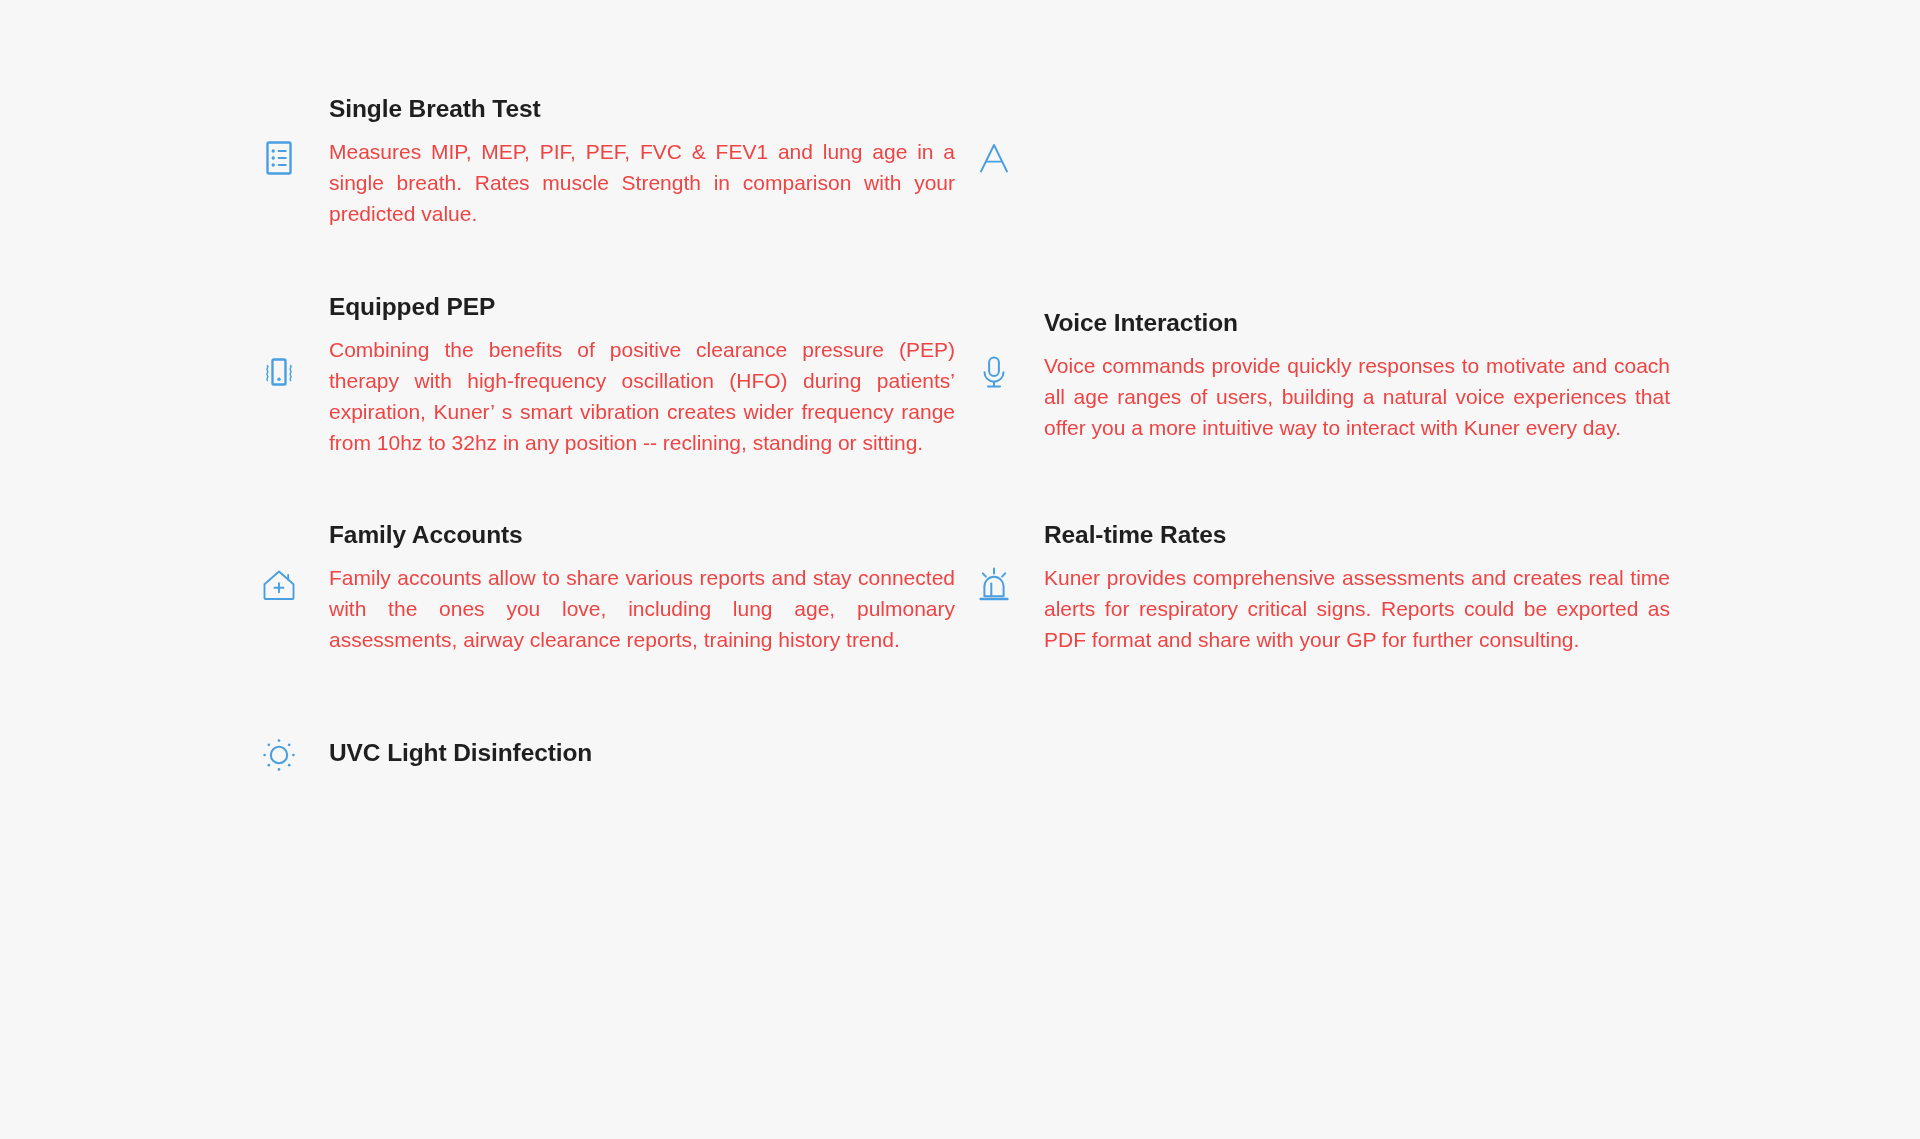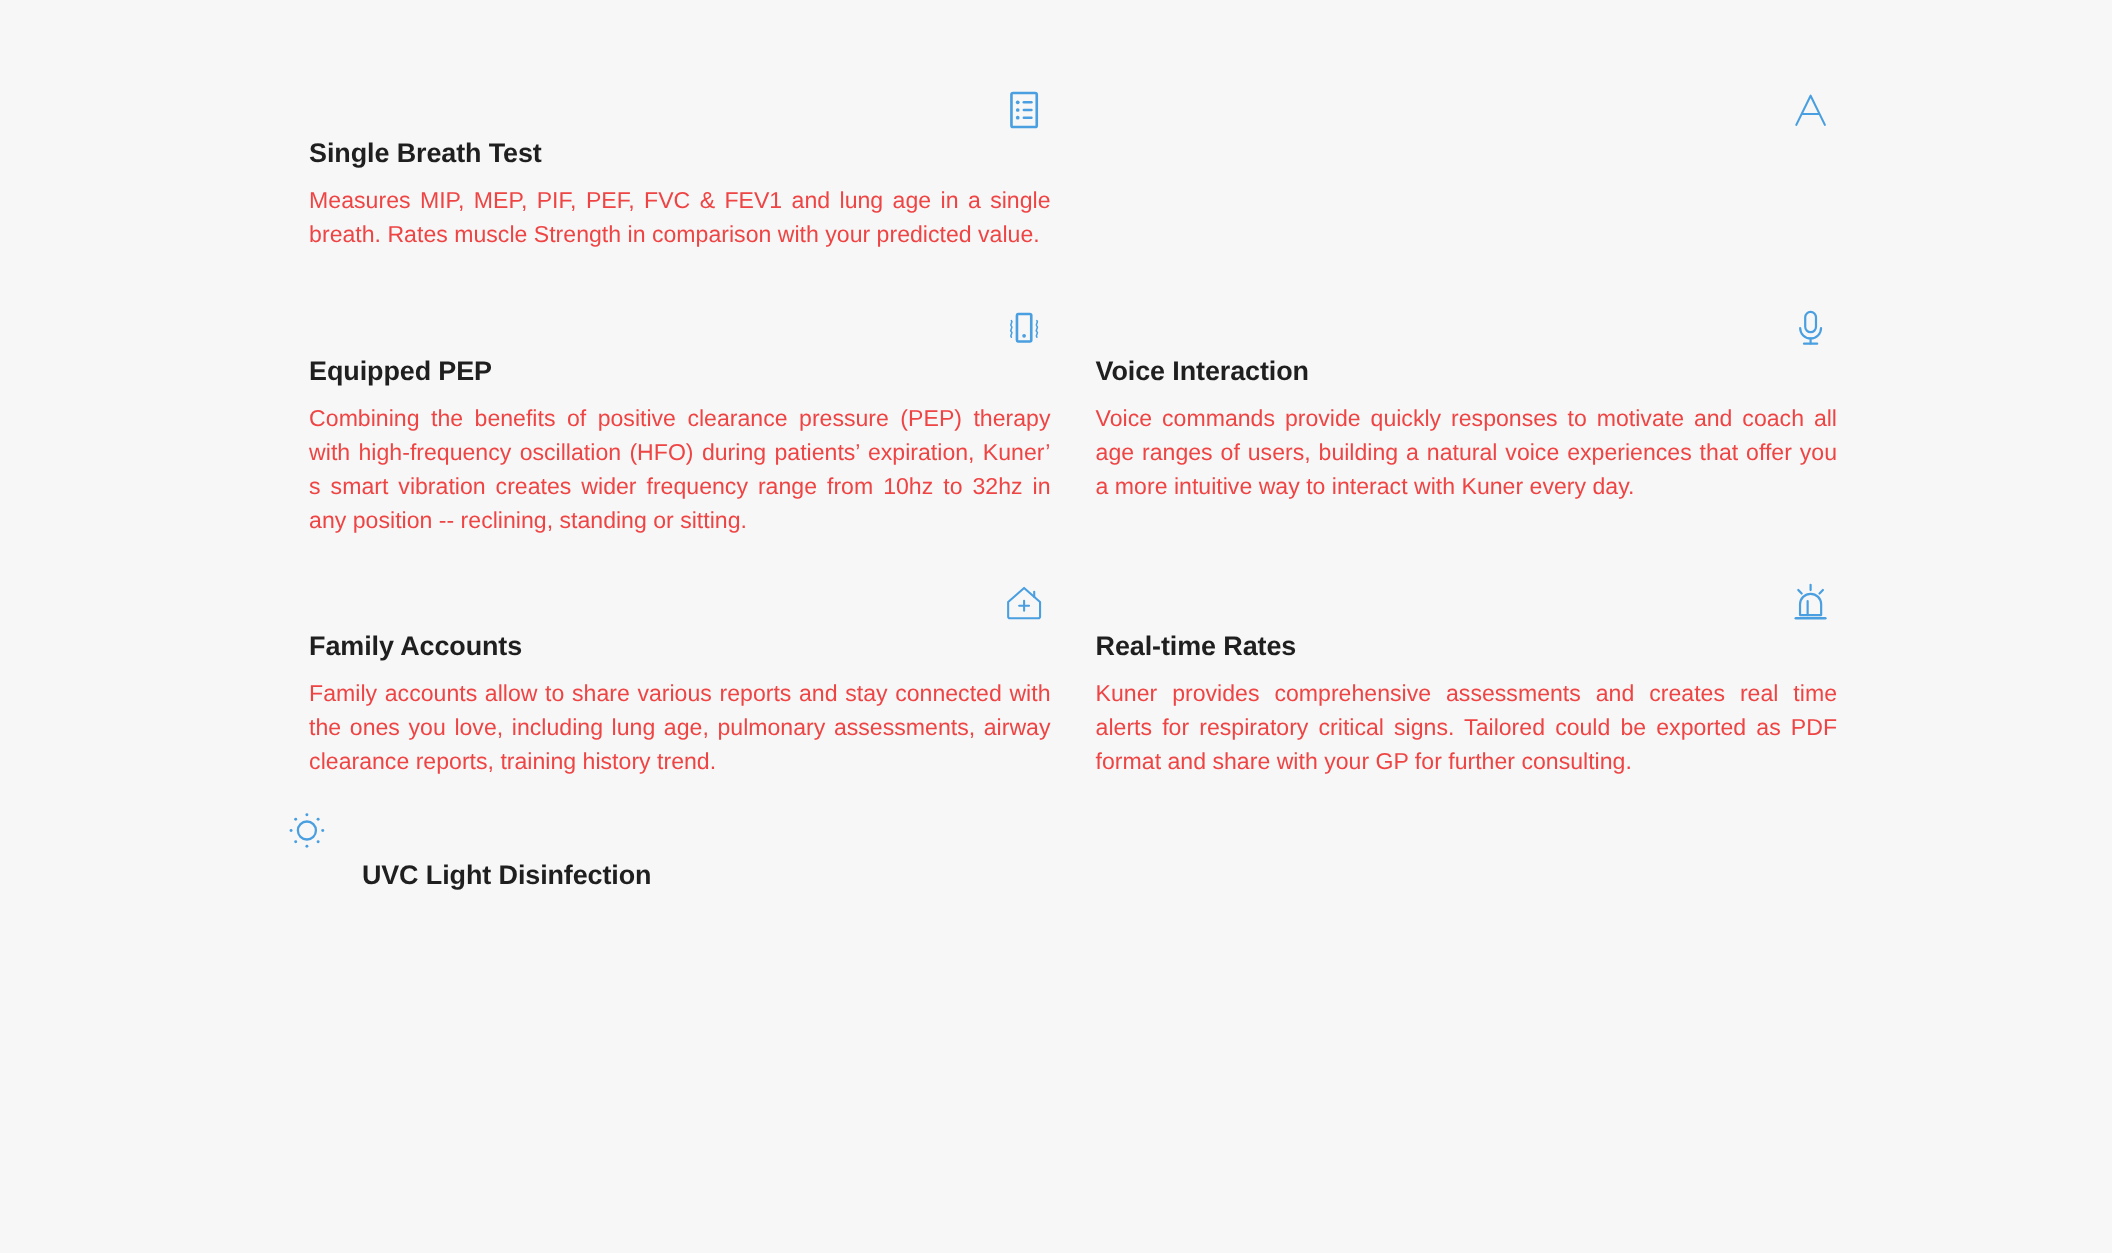--- a/index.html
+++ b/index.html
@@ -29,23 +29,22 @@
     top: 82px;
     width: 1415px;
     display: grid;
     grid-template-columns: 700px 700px;
     column-gap: 15px;
     row-gap: 0px;
   }
 
   .feature {
     display: flex;
-    align-items: flex-end;
+    align-items: center;
     padding-bottom: 40px;
-    flex-direction: column;
   }
 
   .feature.row1 { min-height: 198px; }
   .feature.row2 { min-height: 230px; }
   .feature.row3 { min-height: 195px; }
 
   .feature-icon {
     flex: 0 0 48px;
     width: 48px;
     height: 48px;
@@ -93,21 +92,21 @@
     left: 255px;
     top: 737px;
     width: 1415px;
   }
 
   .feature-wide {
     display: flex;
     align-items: flex-start;
   }
 
-  .feature-wide .feature-body { padding-left: 26px; margin-top: 44px; }
+  .feature-wide .feature-body { padding-left: 26px; }
 
   .feature-wide .feature-desc {
     text-align: left;
     width: 1390px;
   }
 </style>
 </head>
 <body>
 
 <div class="page">
@@ -192,21 +191,21 @@
           <path d="M10.4 31.2 V21.4 a9.6 9.6 0 0 1 19.2 0 V31.2 Z" stroke="#4a9fe0" stroke-width="2" stroke-linejoin="round"></path>
           <path d="M17.3 31.2 V18.4" stroke="#4a9fe0" stroke-width="2" stroke-linecap="round"></path>
           <path d="M6.6 34 H33.4" stroke="#4a9fe0" stroke-width="2.4" stroke-linecap="round"></path>
           <path d="M20 3.6 V8.4" stroke="#4a9fe0" stroke-width="2" stroke-linecap="round"></path>
           <path d="M8.8 8.4 L11.9 11.6" stroke="#4a9fe0" stroke-width="2" stroke-linecap="round"></path>
           <path d="M31.2 8.4 L28.1 11.6" stroke="#4a9fe0" stroke-width="2" stroke-linecap="round"></path>
         </svg>
       </div>
       <div class="feature-body">
         <div class="feature-title">Real-time Rates</div>
-        <div class="feature-desc">Kuner provides comprehensive assessments and creates real time alerts for respiratory critical signs. Tailored could be exported as PDF format and share with your GP for further consulting.</div>
+        <div class="feature-desc">Kuner provides comprehensive assessments and creates real time alerts for respiratory critical signs. Reports could be exported as PDF format and share with your GP for further consulting.</div>
       </div>
     </div>
 
   </div>
 
   <div class="feature-wide-wrap">
     <div class="feature-wide">
       <div class="feature-icon">
         <svg viewBox="0 0 40 40" fill="none" xmlns="http://www.w3.org/2000/svg">
           <circle cx="20" cy="20" r="8.2" stroke="#4a9fe0" stroke-width="2.1"></circle>

